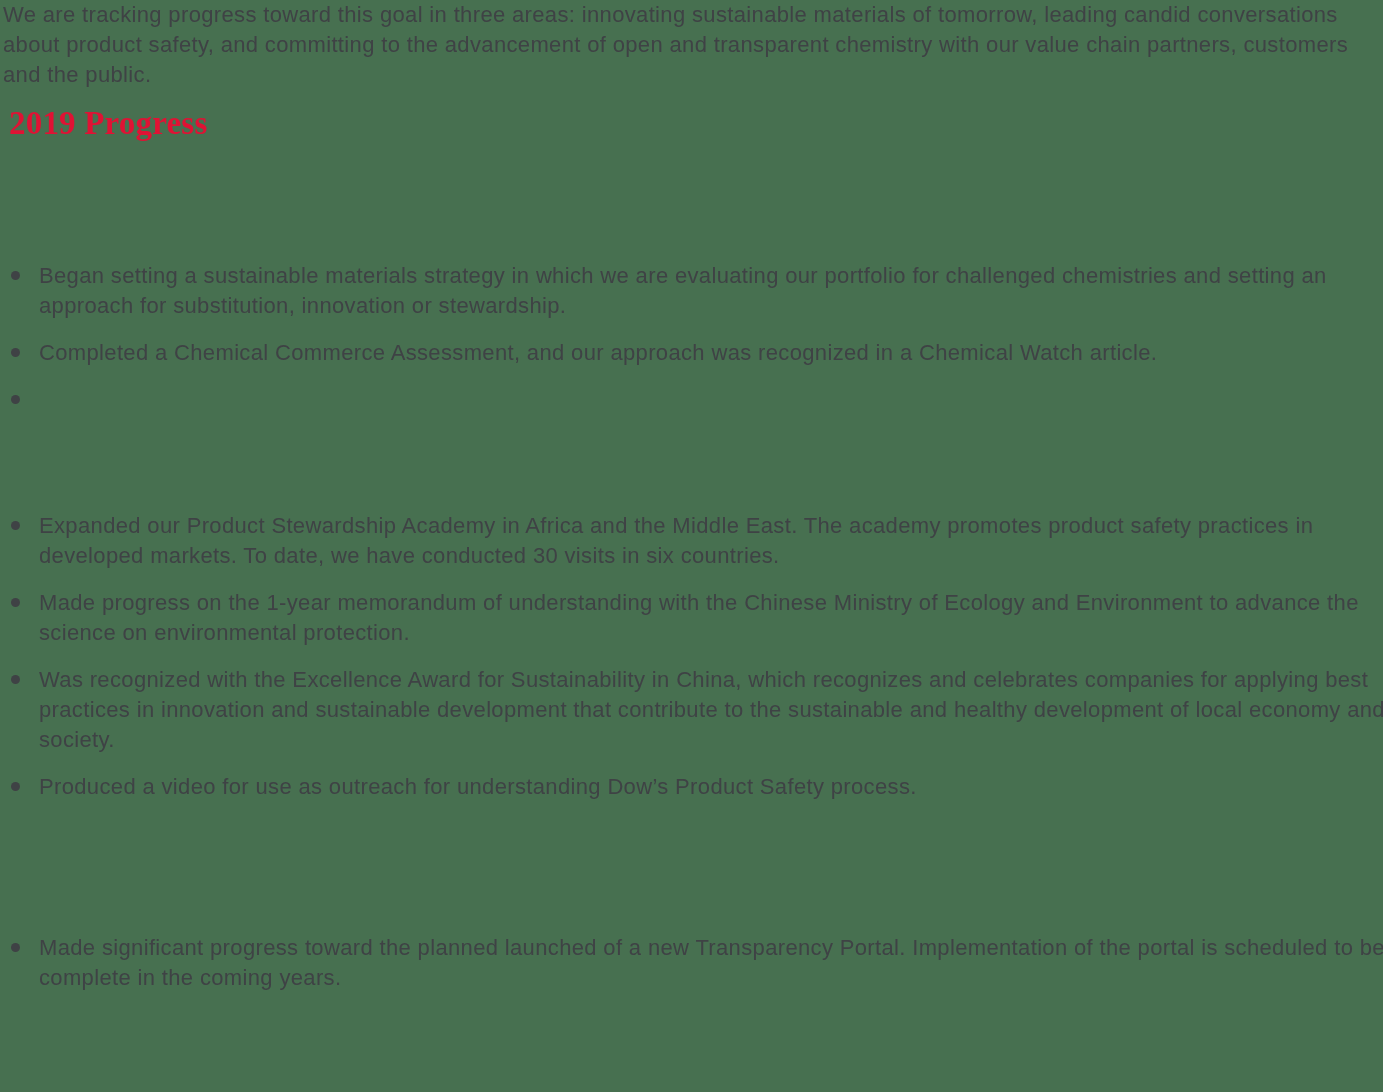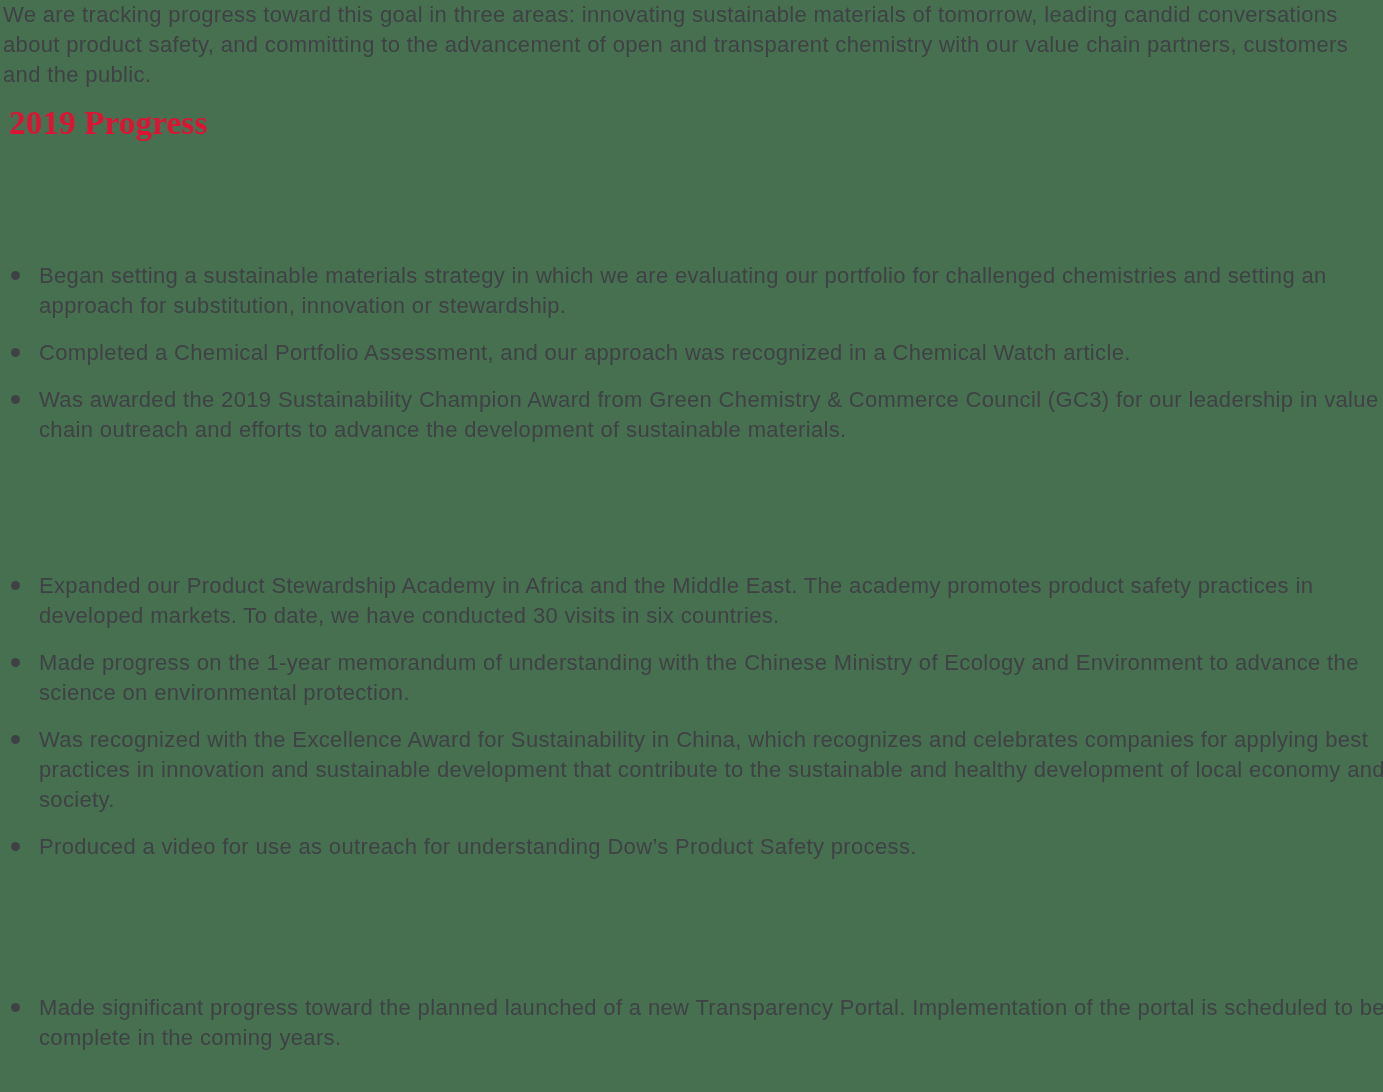--- a/index.html
+++ b/index.html
@@ -77,25 +77,24 @@
 
   <div class="spacer spacer-a"></div>
 
   <ul class="bullets">
     <li>
       <span class="dot"></span>
       <span>Began setting a sustainable materials strategy in which we are evaluating our portfolio for challenged chemistries and setting an approach for substitution, innovation or stewardship.</span>
     </li>
     <li>
       <span class="dot"></span>
-      <span>Completed a Chemical Portfolio Assessment, and our approach was recognized in a Chemical Watch article.</span>
+      <span>Completed a Chemical Commerce Assessment, and our approach was recognized in a Chemical Watch article.</span>
     </li>
     <li>
       <span class="dot"></span>
-      <span>Was awarded the 2019 Sustainability Champion Award from Green Chemistry &amp; Commerce Council (GC3) for our leadership in value chain outreach and efforts to advance the development of sustainable materials.</span>
     </li>
   </ul>
 
   <div class="spacer spacer-b"></div>
 
   <ul class="bullets">
     <li>
       <span class="dot"></span>
       <span>Expanded our Product Stewardship Academy in Africa and the Middle East. The academy promotes product safety practices in developed markets. To date, we have conducted 30 visits in six countries.</span>
     </li>

